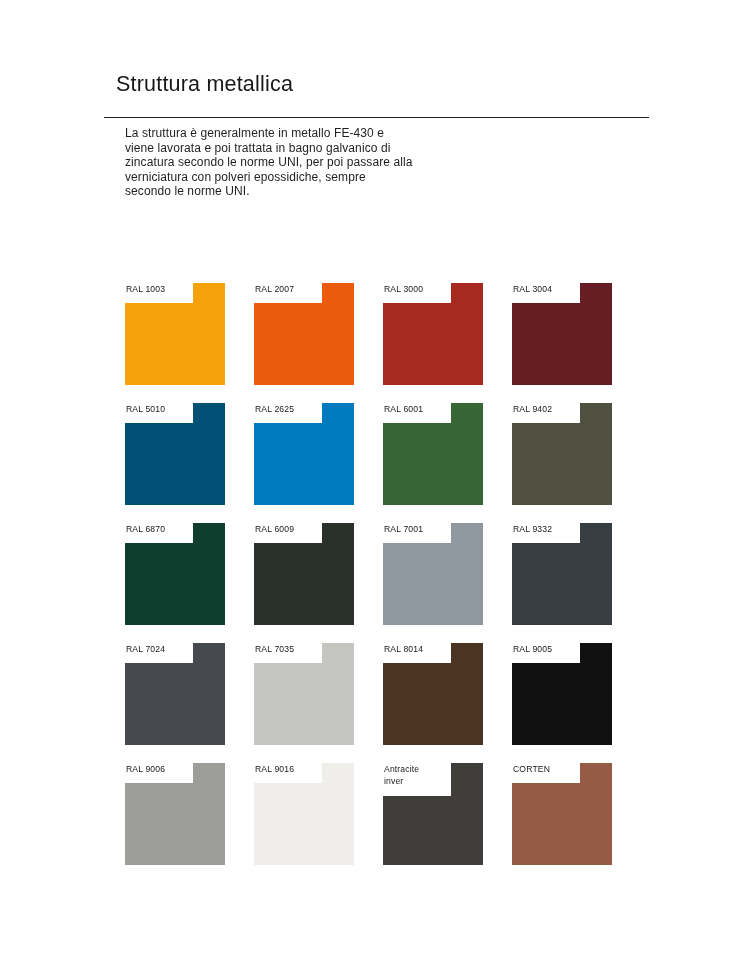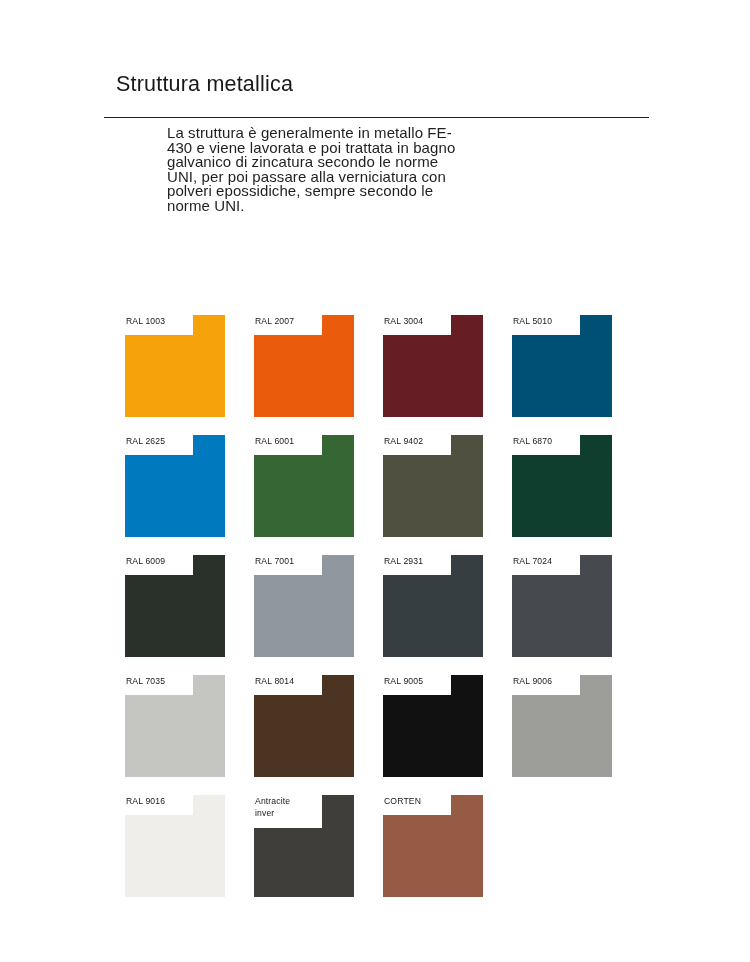--- a/index.html
+++ b/index.html
@@ -46,25 +46,24 @@
     height: 1px;
     background: #1b1d1f;
   }
 
   
   .intro {
     position: absolute;
     left: 125px;
     top: 126px;
     width: 290px;
-    font-size: 15px;
+    font-size: 12px;
     line-height: 14.6px;
     color: #1e1f21;
     letter-spacing: 0.09px;
-    margin-left: 42px;
   }
   .intro p { margin: 0; }
 
   
   .subtitle-row {
     position: absolute;
     left: 125px;
     top: 229px;
     width: 488px;
     display: flex;
@@ -88,21 +87,20 @@
   .swatch-grid {
     position: absolute;
     left: 125px;
     top: 283px;
     width: 488px;
     display: grid;
     grid-template-columns: repeat(4, 100px);
     grid-auto-rows: 102px;
     column-gap: 29px;
     row-gap: 18px;
-    margin-top: 32px;
   }
 
   .swatch {
     position: relative;
     width: 100px;
     height: 102px;
     background: transparent;
   }
   
   .swatch .sw-top {
@@ -155,20 +153,25 @@
         <div class="sw-top" style="background: rgb(245, 162, 11);"></div>
         <div class="sw-body" style="background: rgb(245, 162, 11);"></div>
         <div class="swatch-label">RAL 1003</div>
       </div>
       <div class="swatch">
         <div class="sw-top" style="background: rgb(234, 91, 12);"></div>
         <div class="sw-body" style="background: rgb(234, 91, 12);"></div>
         <div class="swatch-label">RAL 2007</div>
       </div>
       <div class="swatch">
+        <div class="sw-top" style="background: rgb(167, 41, 32);"></div>
+        <div class="sw-body" style="background: rgb(167, 41, 32);"></div>
+        <div class="swatch-label">RAL 3000</div>
+      </div>
+      <div class="swatch">
         <div class="sw-top" style="background: rgb(102, 29, 35);"></div>
         <div class="sw-body" style="background: rgb(102, 29, 35);"></div>
         <div class="swatch-label">RAL 3004</div>
       </div>
       <div class="swatch">
         <div class="sw-top" style="background: rgb(0, 79, 117);"></div>
         <div class="sw-body" style="background: rgb(0, 79, 117);"></div>
         <div class="swatch-label">RAL 5010</div>
       </div>
       <div class="swatch">
@@ -197,21 +200,21 @@
         <div class="swatch-label">RAL 6009</div>
       </div>
       <div class="swatch">
         <div class="sw-top" style="background: rgb(143, 151, 159);"></div>
         <div class="sw-body" style="background: rgb(143, 151, 159);"></div>
         <div class="swatch-label">RAL 7001</div>
       </div>
       <div class="swatch">
         <div class="sw-top" style="background: rgb(55, 62, 65);"></div>
         <div class="sw-body" style="background: rgb(55, 62, 65);"></div>
-        <div class="swatch-label">RAL 2931</div>
+        <div class="swatch-label">RAL 9332</div>
       </div>
       <div class="swatch">
         <div class="sw-top" style="background: rgb(70, 74, 78);"></div>
         <div class="sw-body" style="background: rgb(70, 74, 78);"></div>
         <div class="swatch-label">RAL 7024</div>
       </div>
       <div class="swatch">
         <div class="sw-top" style="background: rgb(197, 198, 194);"></div>
         <div class="sw-body" style="background: rgb(197, 198, 194);"></div>
         <div class="swatch-label">RAL 7035</div>

